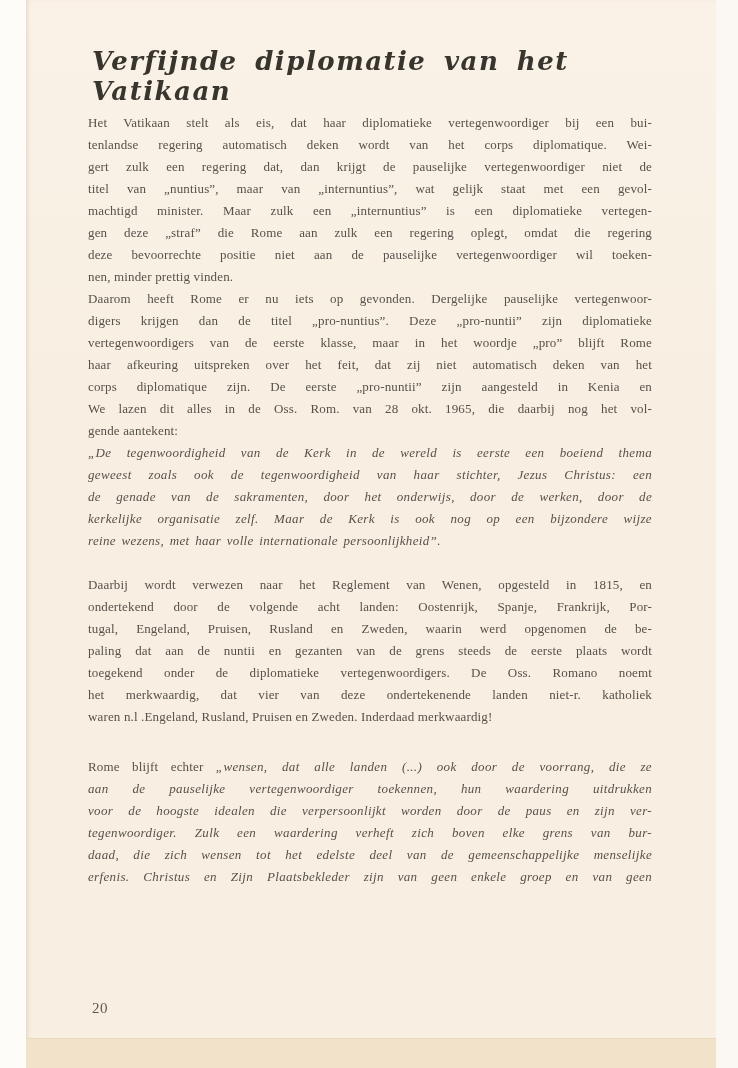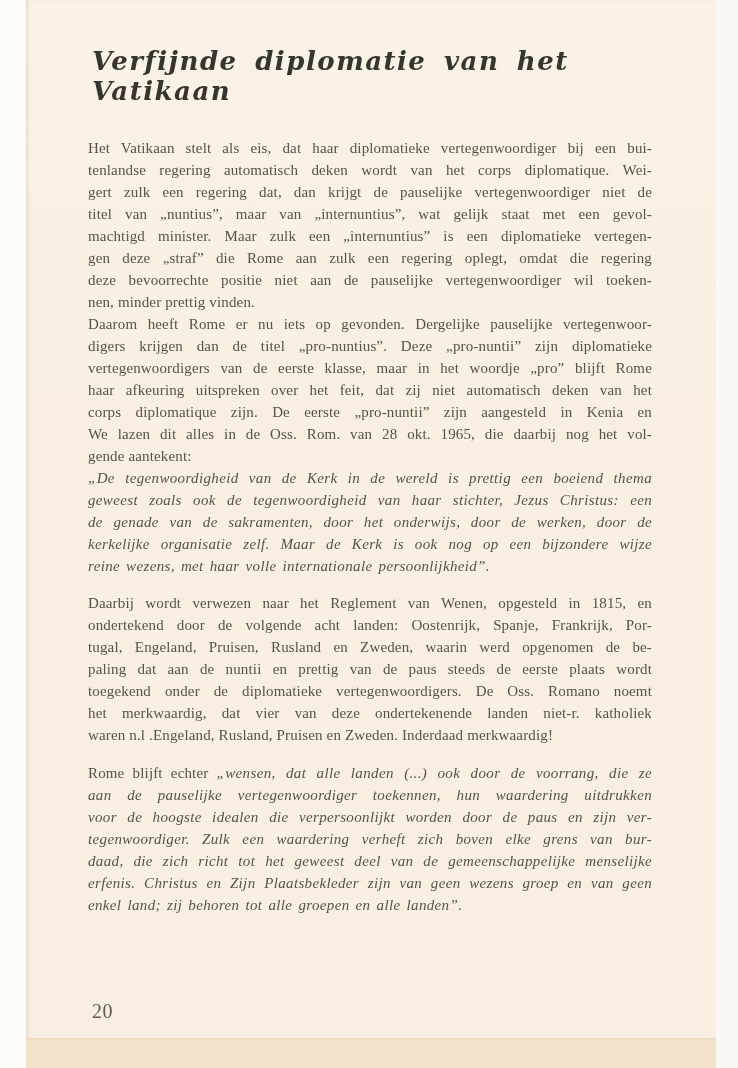--- a/index.html
+++ b/index.html
@@ -37,39 +37,39 @@
     border-top:1px solid rgba(120,90,50,0.08);
   }
   .title{
     position:absolute;left:92px;top:46px;width:600px;
     font-family:"DejaVu Serif", serif;
     font-style:italic;font-weight:600;
     font-size:26px;letter-spacing:1.5px;word-spacing:7px;
     color:var(--title-text);
   }
   .text-block{
-    position:absolute;left:88px;top:137px;width:564px;
+    position:absolute;left:88px;top:112px;width:564px;
     color:var(--body-text);
-    font-size:15px;letter-spacing:0.15px;font-family:Liberation Serif, serif;
+    font-size:13px;letter-spacing:0.15px;font-family:Liberation Serif, serif;
   }
   .paragraph{margin:0;}
   .line{
     height:22px;line-height:22px;
     text-align:justify;text-align-last:justify;
     white-space:normal;
   }
   .line.last{text-align-last:left;}
   .seg{color:var(--body-text);}
   .seg.italic{
     font-style:italic;
     letter-spacing:0.35px;word-spacing:2px;
   }
   .page-number{
     position:absolute;left:92px;top:1000px;
-    font-size:20px;letter-spacing:0.5px;
+    font-size:15px;letter-spacing:0.5px;
     color:var(--pagenum-text);
   }
 </style>
 </head>
 <body>
 
 <div class="scan">
   <div class="page-cream"></div>
   <div class="right-strip"></div>
   <div class="bottom-band"></div>
@@ -92,40 +92,39 @@
         <div class="line"><span class="seg">digers krijgen dan de titel „pro-nuntius”. Deze „pro-nuntii” zijn diplomatieke</span></div>
         <div class="line"><span class="seg">vertegenwoordigers van de eerste klasse, maar in het woordje „pro” blijft Rome</span></div>
         <div class="line"><span class="seg">haar afkeuring uitspreken over het feit, dat zij niet automatisch deken van het</span></div>
         <div class="line"><span class="seg">corps diplomatique zijn. De eerste „pro-nuntii” zijn aangesteld in Kenia en</span></div>
       </div>
       <div class="paragraph">
         <div class="line"><span class="seg">We lazen dit alles in de Oss. Rom. van 28 okt. 1965, die daarbij nog het vol-</span></div>
         <div class="line last"><span class="seg">gende aantekent:</span></div>
       </div>
       <div class="paragraph">
-        <div class="line"><span class="seg italic">„De tegenwoordigheid van de Kerk in de wereld is prettig een boeiend thema</span></div>
+        <div class="line"><span class="seg italic">„De tegenwoordigheid van de Kerk in de wereld is eerste een boeiend thema</span></div>
         <div class="line"><span class="seg italic">geweest zoals ook de tegenwoordigheid van haar stichter, Jezus Christus: een</span></div>
         <div class="line"><span class="seg italic">de genade van de sakramenten, door het onderwijs, door de werken, door de</span></div>
         <div class="line"><span class="seg italic">kerkelijke organisatie zelf. Maar de Kerk is ook nog op een bijzondere wijze</span></div>
         <div class="line last"><span class="seg italic">reine wezens, met haar volle internationale persoonlijkheid”.</span></div>
       </div>
-      <div class="paragraph" style="margin-top: 15px;">
+      <div class="paragraph" style="margin-top: 22px;">
         <div class="line"><span class="seg">Daarbij wordt verwezen naar het Reglement van Wenen, opgesteld in 1815, en</span></div>
         <div class="line"><span class="seg">ondertekend door de volgende acht landen: Oostenrijk, Spanje, Frankrijk, Por-</span></div>
         <div class="line"><span class="seg">tugal, Engeland, Pruisen, Rusland en Zweden, waarin werd opgenomen de be-</span></div>
-        <div class="line"><span class="seg">paling dat aan de nuntii en prettig van de paus steeds de eerste plaats wordt</span></div>
+        <div class="line"><span class="seg">paling dat aan de nuntii en gezanten van de grens steeds de eerste plaats wordt</span></div>
         <div class="line"><span class="seg">toegekend onder de diplomatieke vertegenwoordigers. De Oss. Romano noemt</span></div>
         <div class="line"><span class="seg">het merkwaardig, dat vier van deze ondertekenende landen niet-r. katholiek</span></div>
         <div class="line last"><span class="seg">waren n.l .Engeland, Rusland, Pruisen en Zweden. Inderdaad merkwaardig!</span></div>
       </div>
-      <div class="paragraph" style="margin-top: 16px;">
+      <div class="paragraph" style="margin-top: 28px;">
         <div class="line"><span class="seg">Rome blijft echter </span><span class="seg italic">„wensen, dat alle landen (...) ook door de voorrang, die ze</span></div>
         <div class="line"><span class="seg italic">aan de pauselijke vertegenwoordiger toekennen, hun waardering uitdrukken</span></div>
         <div class="line"><span class="seg italic">voor de hoogste idealen die verpersoonlijkt worden door de paus en zijn ver-</span></div>
         <div class="line"><span class="seg italic">tegenwoordiger. Zulk een waardering verheft zich boven elke grens van bur-</span></div>
-        <div class="line"><span class="seg italic">daad, die zich richt tot het geweest deel van de gemeenschappelijke menselijke</span></div>
-        <div class="line"><span class="seg italic">erfenis. Christus en Zijn Plaatsbekleder zijn van geen wezens groep en van geen</span></div>
-        <div class="line last"><span class="seg italic">enkel land; zij behoren tot alle groepen en alle landen”.</span></div>
+        <div class="line"><span class="seg italic">daad, die zich wensen tot het edelste deel van de gemeenschappelijke menselijke</span></div>
+        <div class="line"><span class="seg italic">erfenis. Christus en Zijn Plaatsbekleder zijn van geen enkele groep en van geen</span></div>
       </div>
     </div>
 
   <div class="page-number">20</div>
 </div>
 
 </body></html>

